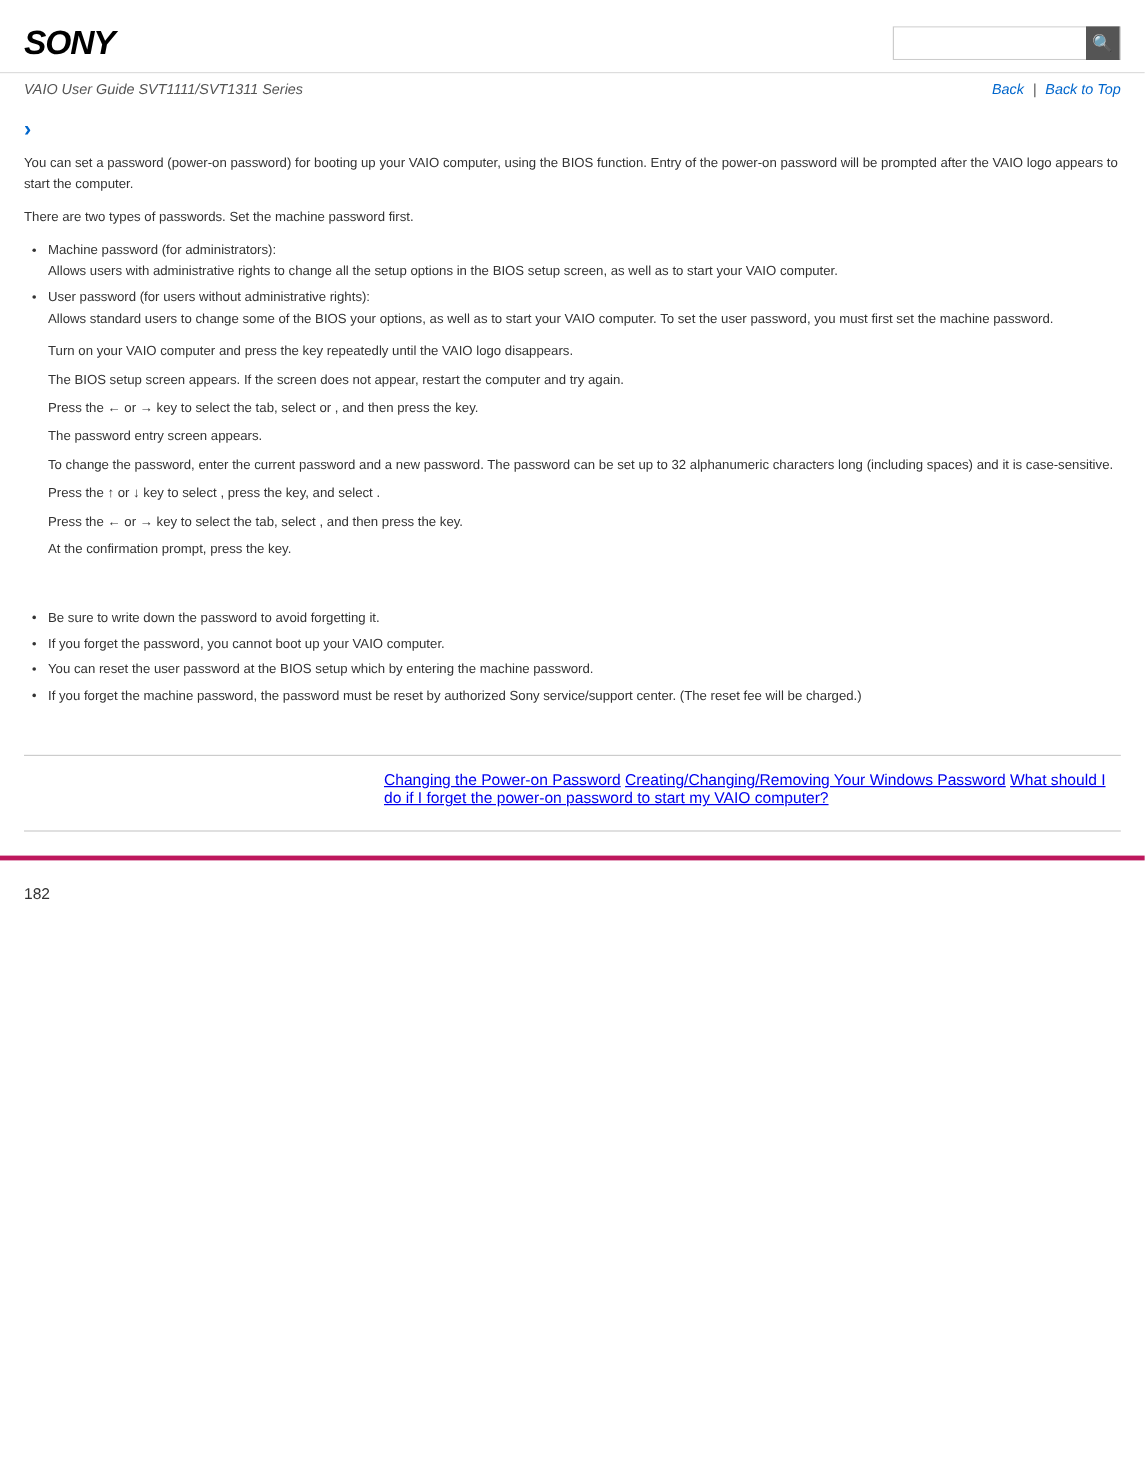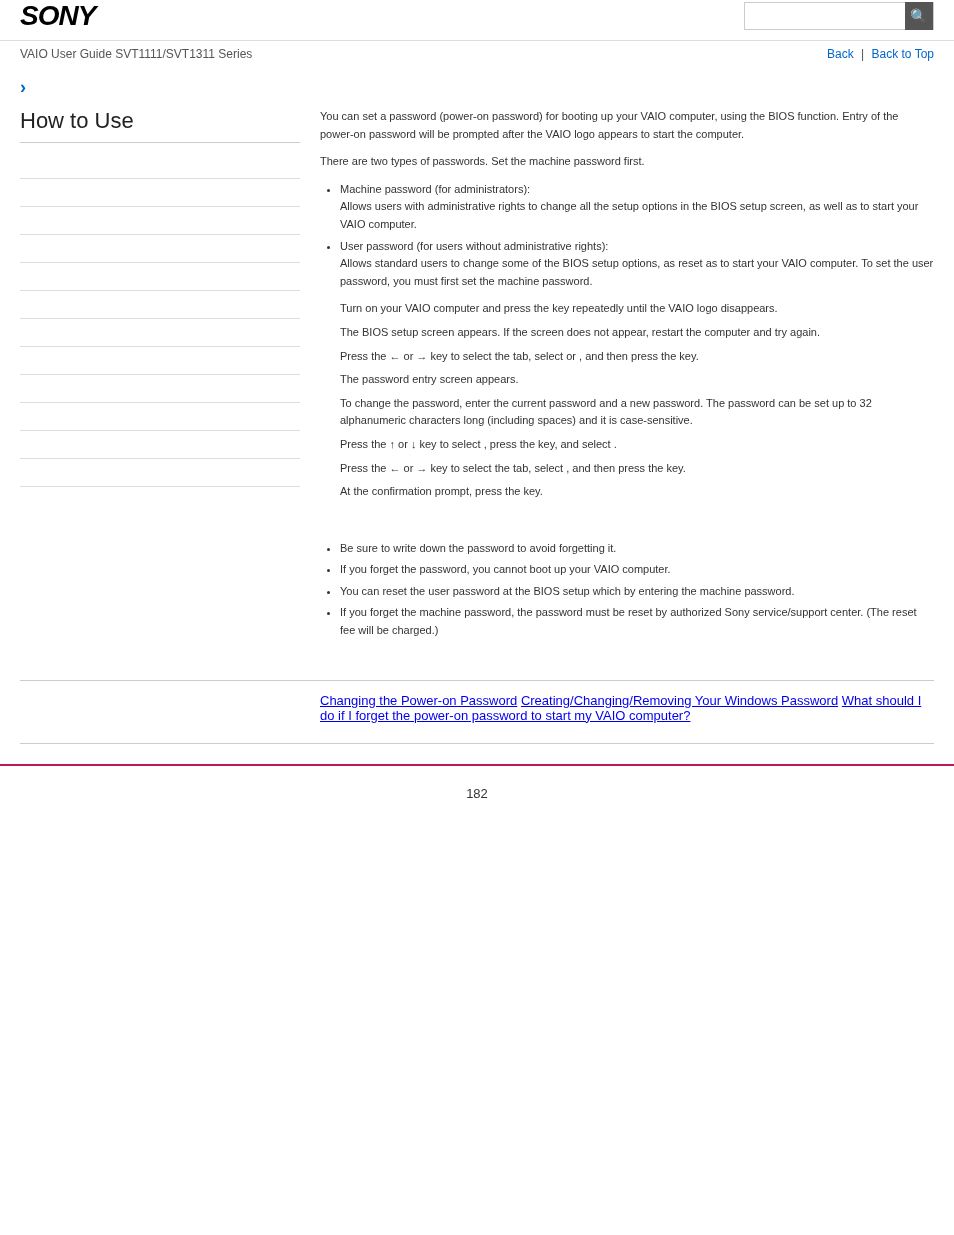--- a/index.html
+++ b/index.html
@@ -10,21 +10,21 @@
       background: #fff;
       width: 954px;
       min-height: 1235px;
     }
 
     
     .header {
       display: flex;
       align-items: center;
       justify-content: space-between;
-      padding: 0 20px 8px 20px;
+      padding: 20px 20px 8px 20px;
       border-bottom: 1px solid #ddd;
     }
     .logo {
       font-size: 28px;
       font-weight: 900;
       font-style: italic;
       letter-spacing: -1px;
       color: #000;
     }
     .search-box {
@@ -54,20 +54,21 @@
       font-size: 14px;
     }
 
     
     .nav-bar {
       display: flex;
       justify-content: space-between;
       align-items: center;
       padding: 6px 20px;
       font-size: 12px;
+      font-style: italic;
     }
     .nav-guide {
       color: #555;
     }
     .nav-links a {
       color: #0066cc;
       text-decoration: none;
     }
     .nav-links .sep { color: #555; margin: 0 4px; }
 
@@ -137,23 +138,22 @@
     .notes-section {
       margin-top: 16px;
       padding-top: 10px;
     }
     .notes-section ul {
       margin: 13px 0 10px 20px;
     }
 
     
     .page-footer {
-      text-align: center;
       padding: 20px;
-      border-top: 2px solid #be185d;
+      border-top: 4px solid #be185d;
       margin-top: 20px;
       font-size: 13px;
       color: #333;
     }
 
     
     hr.section-divider {
       border: none;
       border-top: 1px solid #ccc;
       margin: 20px 0 12px 0;
@@ -182,49 +182,34 @@
     </a>
   </div>
 </div>
 
 <div class="breadcrumb-section">
   <span class="breadcrumb-arrow">›</span>
 </div>
 
 <div class="main-content">
 
-  <div class="sidebar">
-    <div class="sidebar-title">How to Use</div>
-    <div class="sidebar-item"></div>
-    <div class="sidebar-item"></div>
-    <div class="sidebar-item"></div>
-    <div class="sidebar-item"></div>
-    <div class="sidebar-item"></div>
-    <div class="sidebar-item"></div>
-    <div class="sidebar-item"></div>
-    <div class="sidebar-item"></div>
-    <div class="sidebar-item"></div>
-    <div class="sidebar-item"></div>
-    <div class="sidebar-item"></div>
-    <div class="sidebar-item"></div>
-  </div>
 
   <div class="content-area">
 
     <p>You can set a password (power-on password) for booting up your VAIO computer, using the BIOS function. Entry of the power-on password will be prompted after the VAIO logo appears to start the computer.</p>
     <p>There are two types of passwords. Set the machine password first.</p>
 
     <ul>
       <li>
         <span>Machine password (for administrators):</span><br>
         <span>Allows users with administrative rights to change all the setup options in the BIOS setup screen, as well as to start your VAIO computer.</span>
       </li>
       <li>
         <span>User password (for users without administrative rights):</span><br>
-        <span>Allows standard users to change some of the BIOS setup options, as reset as to start your VAIO computer. To set the user password, you must first set the machine password.</span>
+        <span>Allows standard users to change some of the BIOS your options, as well as to start your VAIO computer. To set the user password, you must first set the machine password.</span>
       </li>
     </ul>
 
     <div class="indented-block">
       <p>Turn on your VAIO computer and press the      key repeatedly until the VAIO logo disappears.</p>
       <p>The BIOS setup screen appears. If the screen does not appear, restart the computer and try again.</p>
       <p>Press the ← or → key to select the                tab, select or                     , and then press the         key.</p>
       <p>The password entry screen appears.</p>
       <p>To change the password, enter the current password and a new password. The password can be set up to 32 alphanumeric characters long (including spaces) and it is case-sensitive.</p>
       <p>Press the ↑ or ↓ key to select                          , press the        key, and select        .</p>

